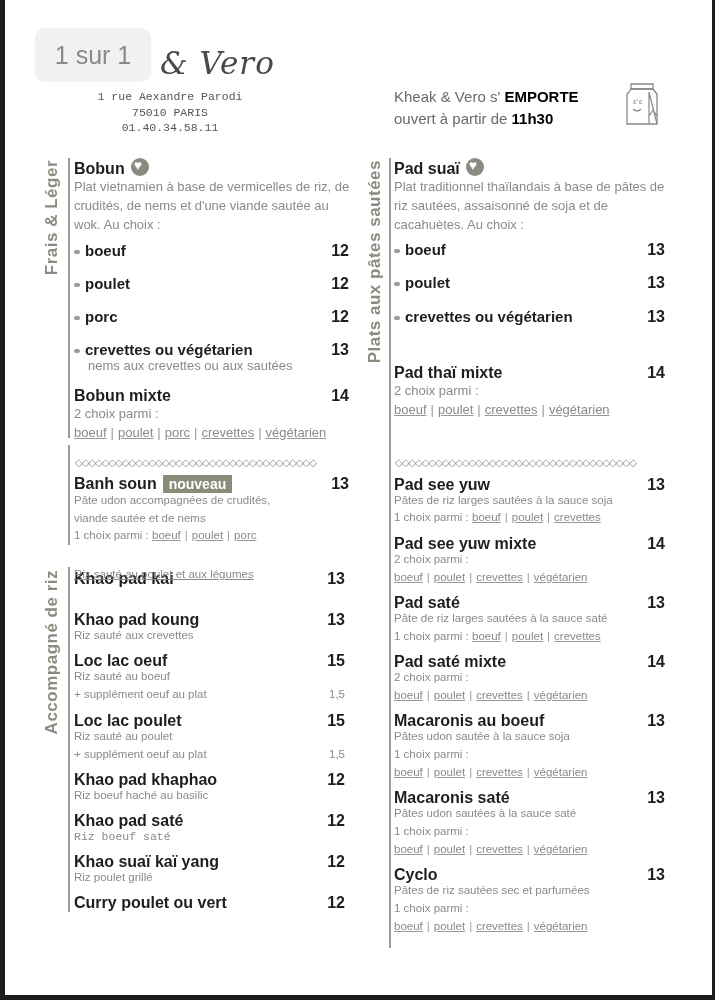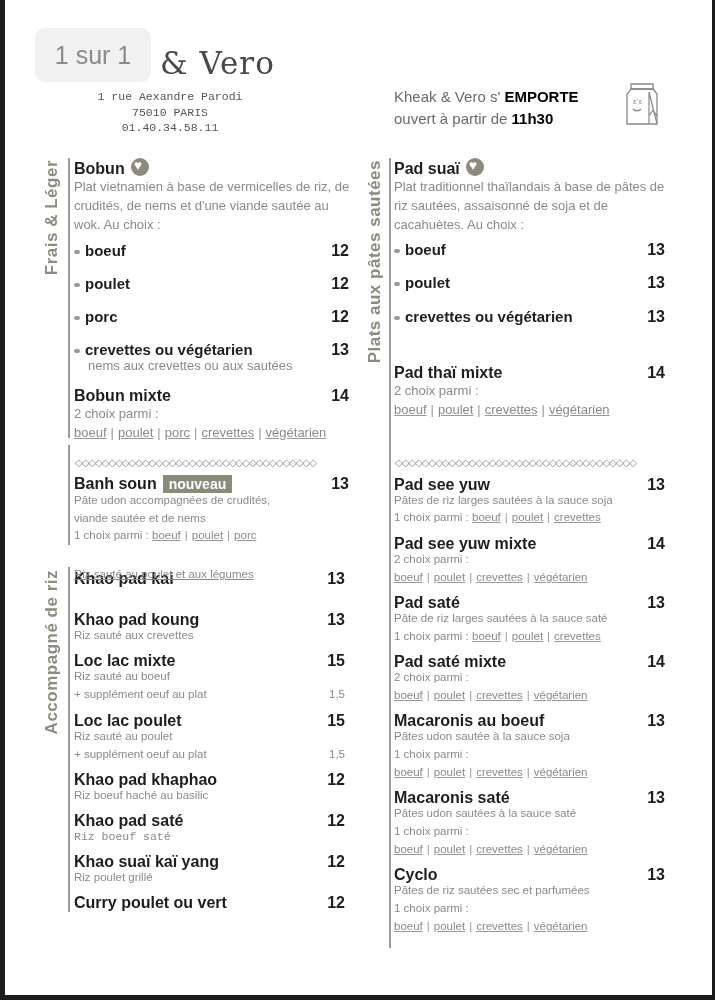--- a/index.html
+++ b/index.html
@@ -1,19 +1,19 @@
 <!DOCTYPE html>
 <html><head>
 <meta charset="utf-8">
 <style>
   html, body { margin:0; padding:0; }
   body { width:715px; height:1000px; background:#1c1c1c; position:relative; overflow:hidden; font-family:"Liberation Sans", sans-serif; }
   .page { position:absolute; left:5px; top:0; width:707px; height:995px; background:#ffffff; }
   .pager { position:absolute; left:30px; top:28px; width:116px; height:54px; background:#f1f1f1; border-radius:10px; color:#8a8a8a; font-size:25px; line-height:54px; text-align:center; }
-  .brand { position:absolute; left:155px; top:45px; font-family:"DejaVu Serif", serif; font-size:31px; color:#4a4a45; letter-spacing:1px; }
+  .brand { position:absolute; left:155px; top:45px; font-family:"DejaVu Serif", serif; font-style:italic; font-size:31px; color:#4a4a45; letter-spacing:1px; }
   .address { position:absolute; left:60px; top:89px; width:210px; text-align:center; font-family:"Liberation Mono", monospace; font-size:11.5px; color:#555; line-height:15.5px; }
   .takeaway { position:absolute; left:389px; top:86px; font-size:15px; color:#6a6a6a; line-height:22px; }
   .takeaway b { color:#000000; font-weight:bold; }
   .bag { position:absolute; left:618px; top:80px; width:40px; height:48px; }
 
   .vlabel { position:absolute; writing-mode:vertical-rl; transform:rotate(180deg); color:#8d8b80; font-weight:bold; font-size:17px; letter-spacing:0.5px; white-space:nowrap; }
   .vline { position:absolute; width:1.5px; background:#9a9a9a; }
 
   .item-title { position:absolute; font-weight:bold; font-size:16px; color:#1e1e1e; white-space:nowrap; }
   .price { position:absolute; font-weight:bold; font-size:16px; color:#1e1e1e; text-align:right; width:40px; }
@@ -89,21 +89,21 @@
   <div class="vline" style="left:63px; top:567px; height:345px;"></div>
 
   <div class="item-title" style="left:69px; top:570px;">Khao pad kai</div>
   <div class="price" style="left:300px; top:570px;">13</div>
   <div class="small" style="left:69px; top:568px;text-decoration:underline;">Riz sauté au poulet et aux légumes</div>
 
   <div class="item-title" style="left:69px; top:611px;">Khao pad koung</div>
   <div class="price" style="left:300px; top:611px;">13</div>
   <div class="small" style="left:69px; top:629px;">Riz sauté aux crevettes</div>
 
-  <div class="item-title" style="left:69px; top:652px;">Loc lac mixte</div>
+  <div class="item-title" style="left:69px; top:652px;">Loc lac oeuf</div>
   <div class="price" style="left:300px; top:652px;">15</div>
   <div class="small" style="left:69px; top:670px;">Riz sauté au boeuf</div>
   <div class="small" style="left:69px; top:688px;">+ supplément oeuf au plat</div>
   <div class="small" style="left:300px; top:688px; width:40px; text-align:right;">1,5</div>
 
   <div class="item-title" style="left:69px; top:712px;">Loc lac poulet</div>
   <div class="price" style="left:300px; top:712px;">15</div>
   <div class="small" style="left:69px; top:730px;">Riz sauté au poulet</div>
   <div class="small" style="left:69px; top:748px;">+ supplément oeuf au plat</div>
   <div class="small" style="left:300px; top:748px; width:40px; text-align:right;">1,5</div>

